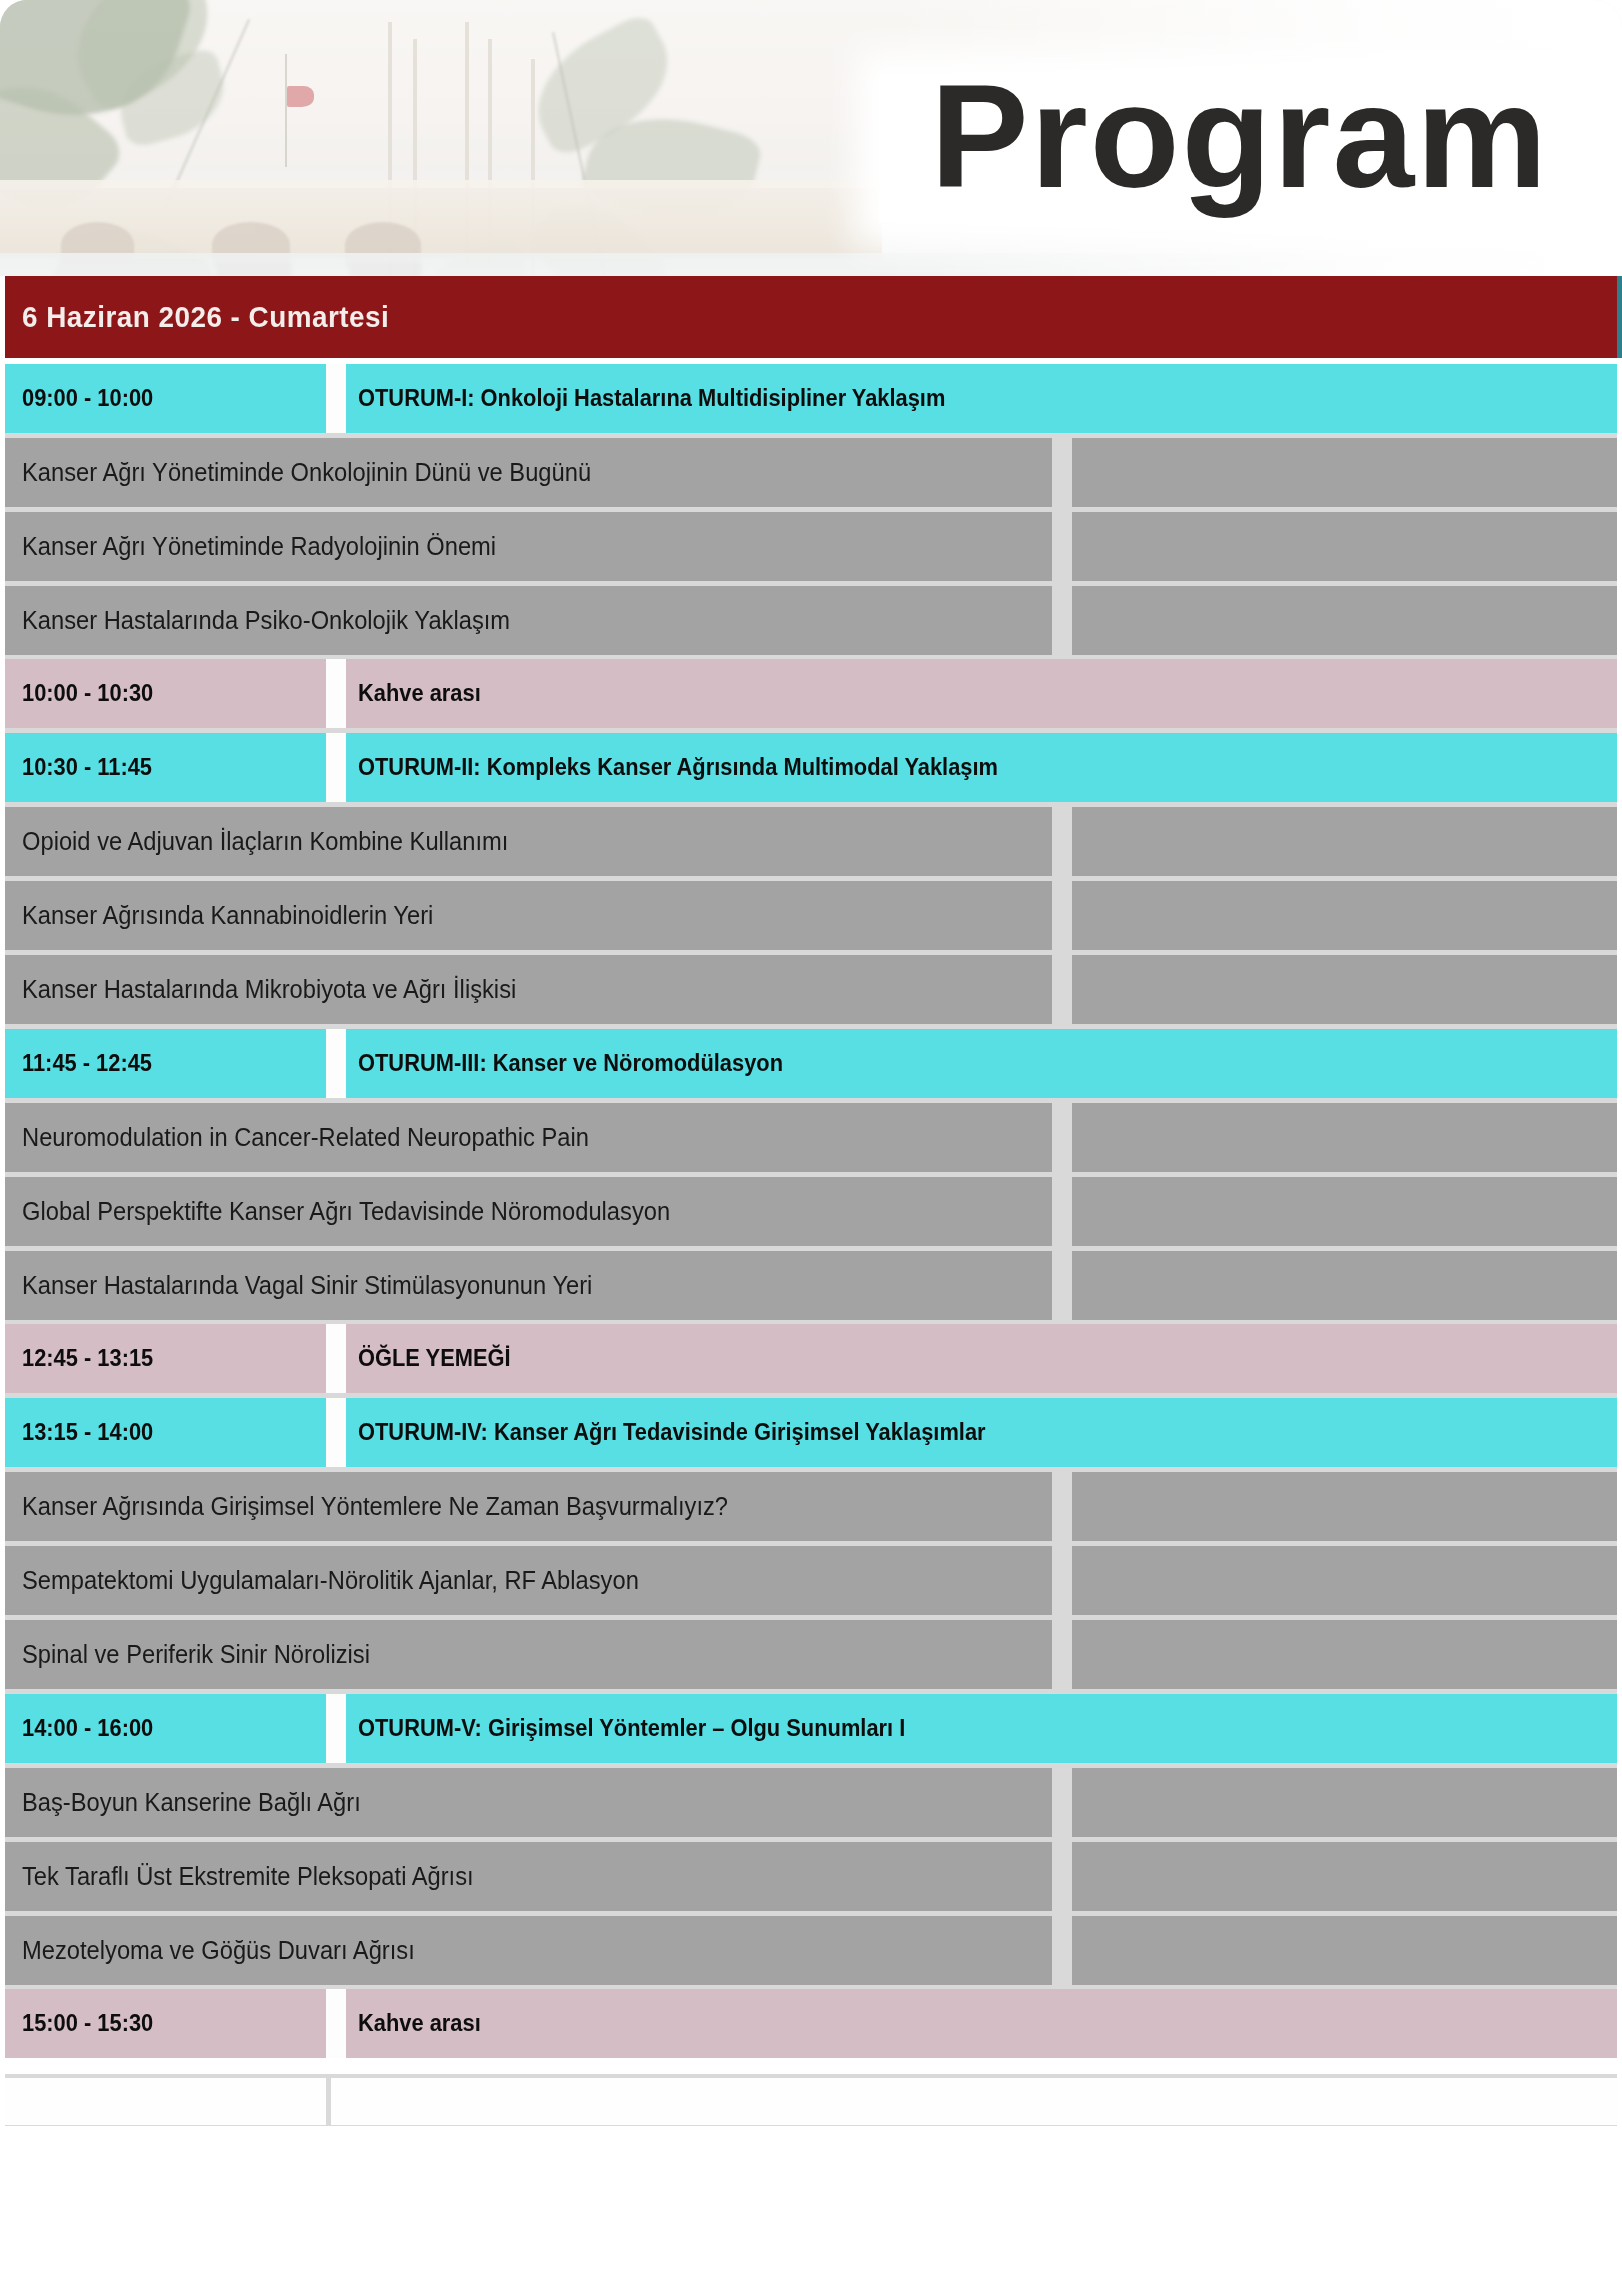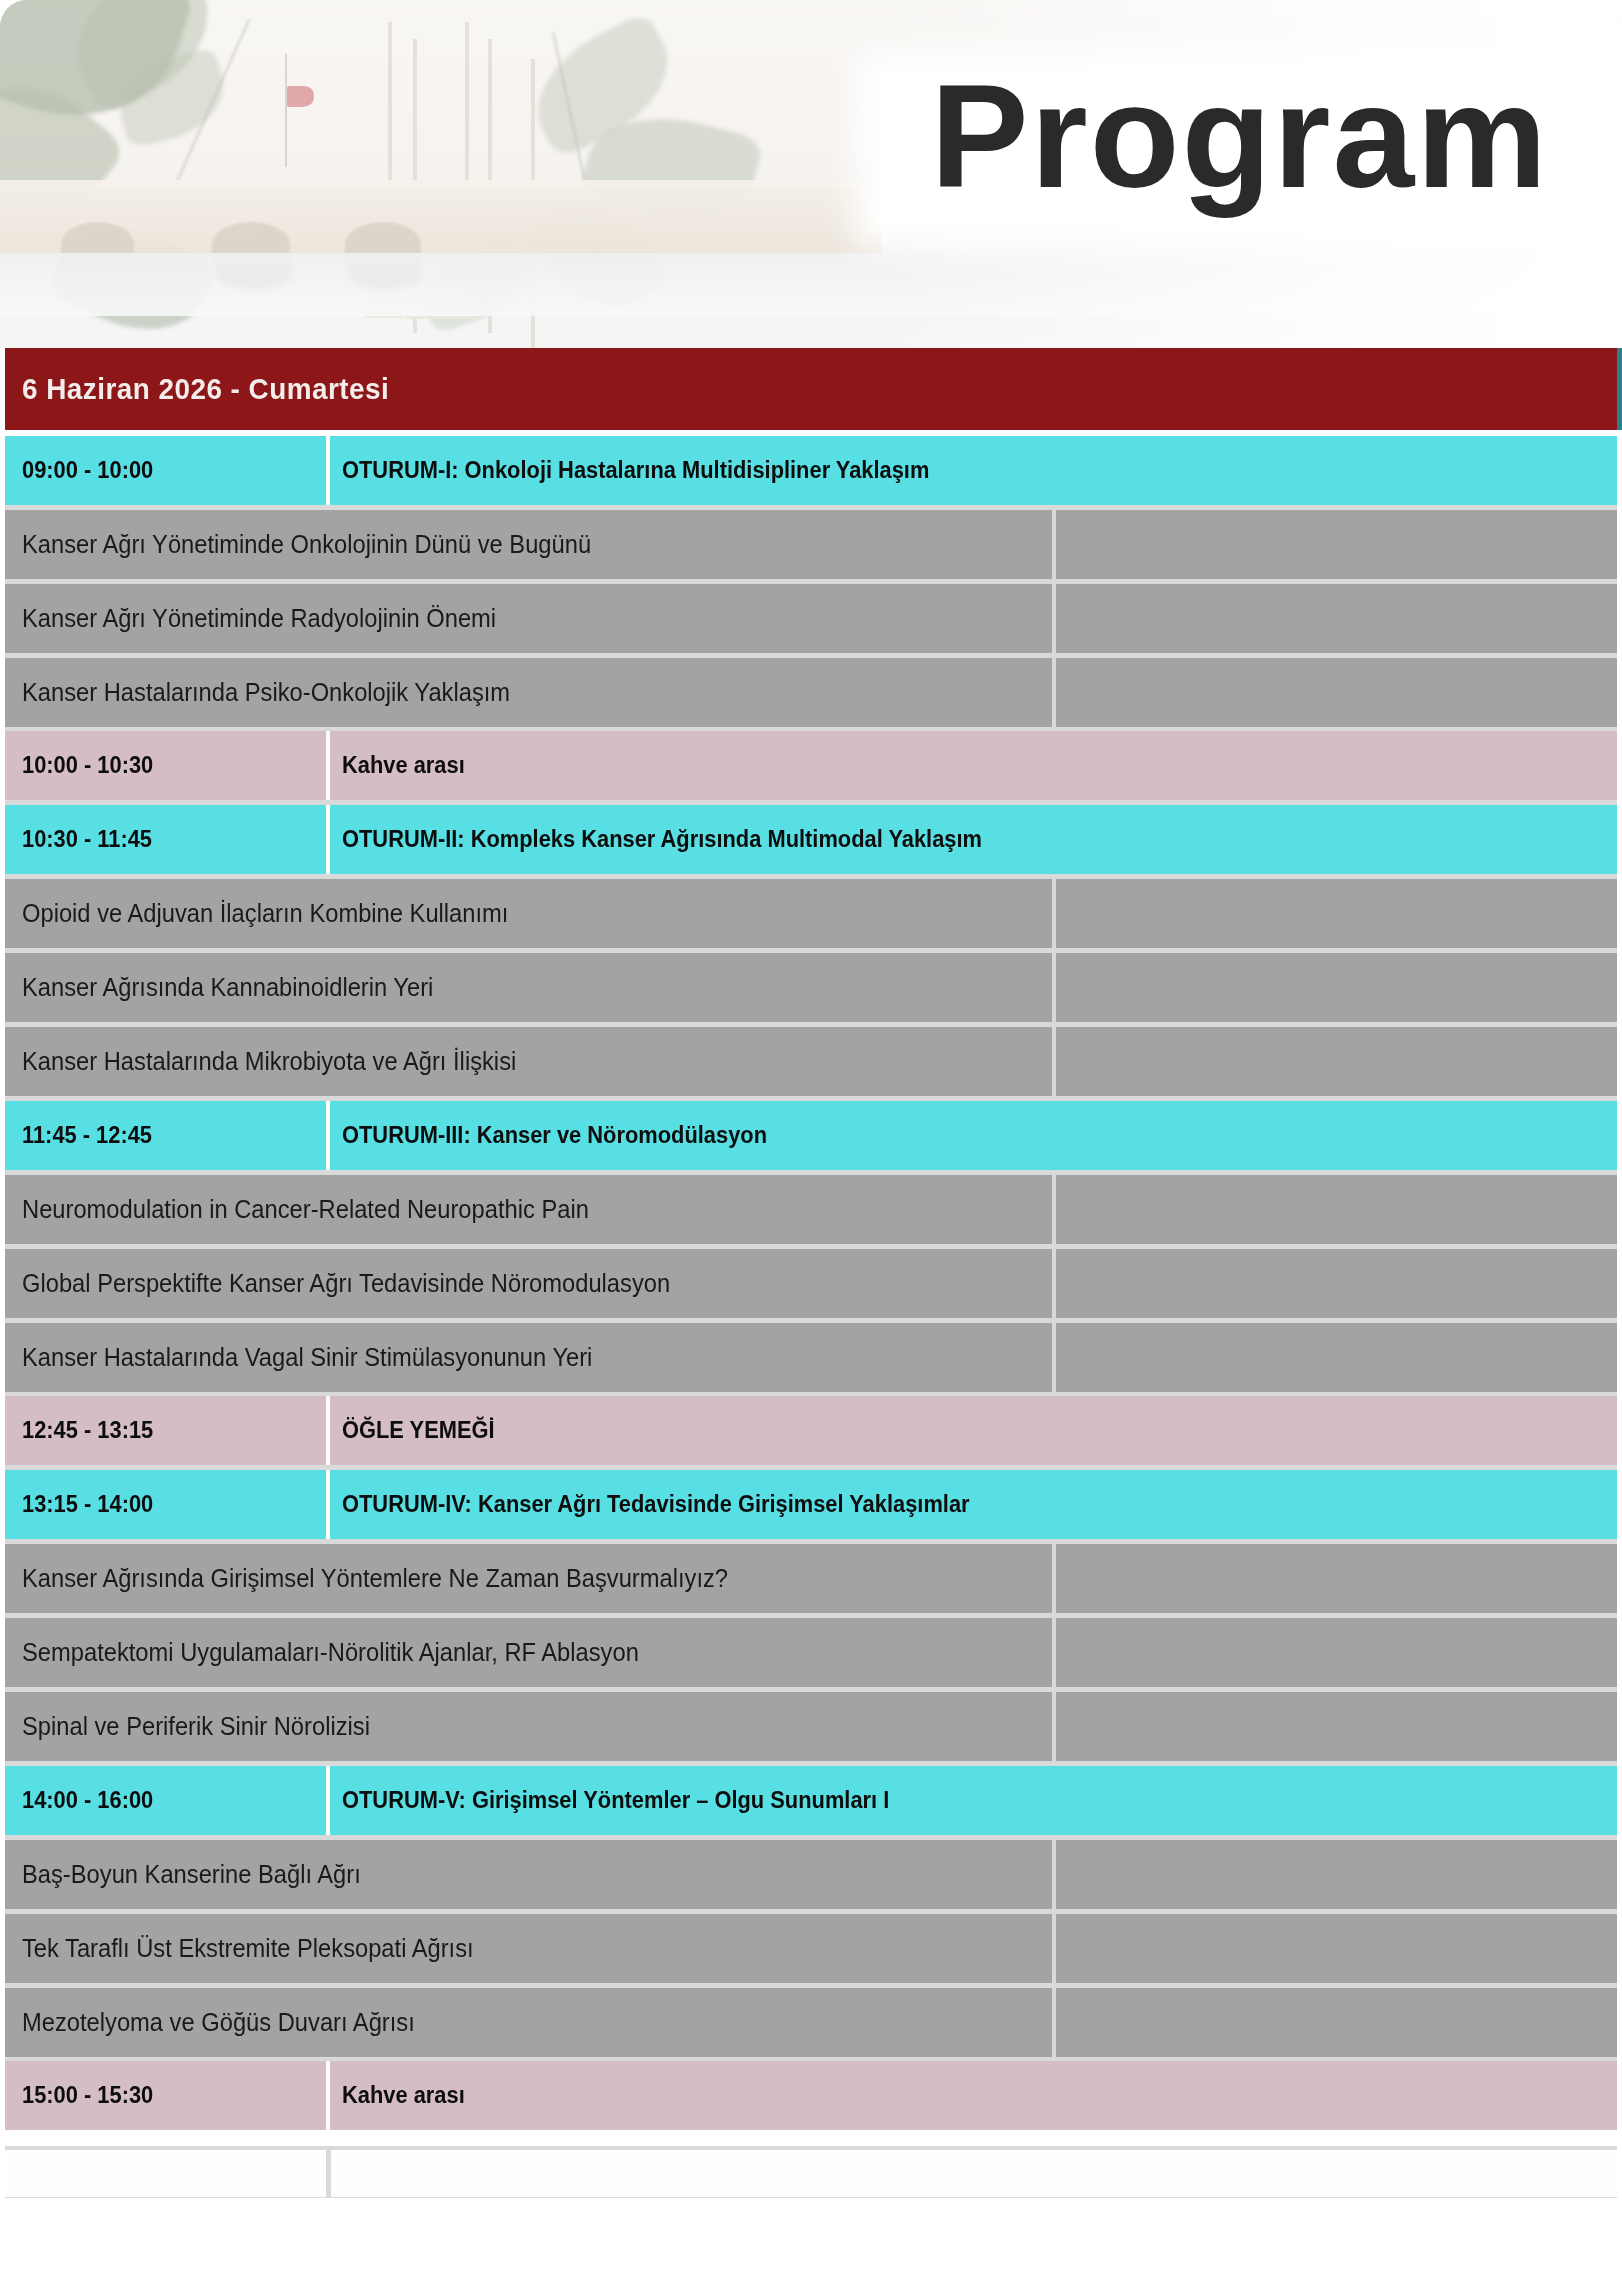--- a/index.html
+++ b/index.html
@@ -5,21 +5,21 @@
   * { box-sizing: border-box; }
   html,body { margin:0; padding:0; }
   body {
     width:1622px; height:2294px; overflow:hidden; background:#ffffff;
     font-family:"Liberation Sans", sans-serif; -webkit-font-smoothing:antialiased;
   }
   .page { position:relative; width:1622px; height:2294px; }
 
   
   .photo {
-    position:relative; height:348px; border-radius:27.4px 27.4px 0 0; overflow:hidden;
+    position:relative; height:276px; border-radius:27.4px 27.4px 0 0; overflow:hidden;
     background:linear-gradient(180deg,#f4f0ec 0%,#efeae5 38%,#ebe6e1 58%,#e7e9e7 76%,#edf0ef 100%);
   }
   .photo div { position:absolute; }
   .leaf { background:#7d8d6b; opacity:.55; border-radius:62% 18% 60% 20%; filter:blur(2px); }
   .l1 { left:-29px; top:-49px; width:206px; height:167px; transform:rotate(18deg); opacity:.7; background:#6e8060;}
   .l2 { left:69px;  top:-19.6px; width:147px; height:108px; transform:rotate(-30deg); opacity:.5;}
   .l3 { left:-39px; top:88px;  width:147px; height:118px; transform:rotate(40deg); opacity:.6;}
   .l4 { left:118px; top:59px;  width:108px; height:78px;  transform:rotate(-15deg); opacity:.4;}
   .l5 { left:59px;  top:230px; width:147px; height:98px; transform:rotate(25deg); opacity:.55; background:#68775b;}
   .l6 { left:529px; top:39px;  width:147px; height:93px;  transform:rotate(-28deg); opacity:.4;}
@@ -60,21 +60,21 @@
   
   .date-banner {
     position:relative; margin:0 4.9px 5.9px 4.9px; height:82px; background:var(--banner-red,#8d1718);
     display:flex; align-items:center; padding-left:17.6px;
   }
   .date-banner .teal-edge { position:absolute; right:-4.9px; top:0; width:4.9px; height:100%; background:var(--edge-teal,#2e7f8c); }
   .date-text { color:#f3edeb; font-size:30px; font-weight:bold; letter-spacing:0.5px; }
 
   
   .schedule { margin:0 4.9px; background:var(--gap-gray,#d9d9d9); }
-  .row { display:flex; height:69px; column-gap:4px; margin-bottom:4.9px; background:transparent; }
+  .row { display:flex; height:69px; column-gap:20px; margin-bottom:4.9px; background:transparent; }
   .row:last-child { margin-bottom:16px; }
   .row.session, .row.break { background:#fdfdfd; } 
   .cell { display:flex; align-items:center; padding:0 11.8px; }
   .cell.time { flex:0 0 321px; padding-left:16.7px; font-weight:bold; font-size:23.5px; color:#0d0d0d; }
   .cell.head-title { flex:1 1 auto; padding-left:11.8px; font-weight:bold; font-size:23.5px; color:#0d0d0d; }
   .session .cell { background:var(--session-cyan,#58dfe4); }
   .break .cell   { background:var(--break-pink,#d4bdc4); }
   .talk .cell { background:#a3a3a3; }
   .cell.talk-title { flex:0 0 1047px; padding-left:16.7px; font-size:25.5px; color:#1a1a1a; }
   .cell.speaker { flex:1 1 auto; }

